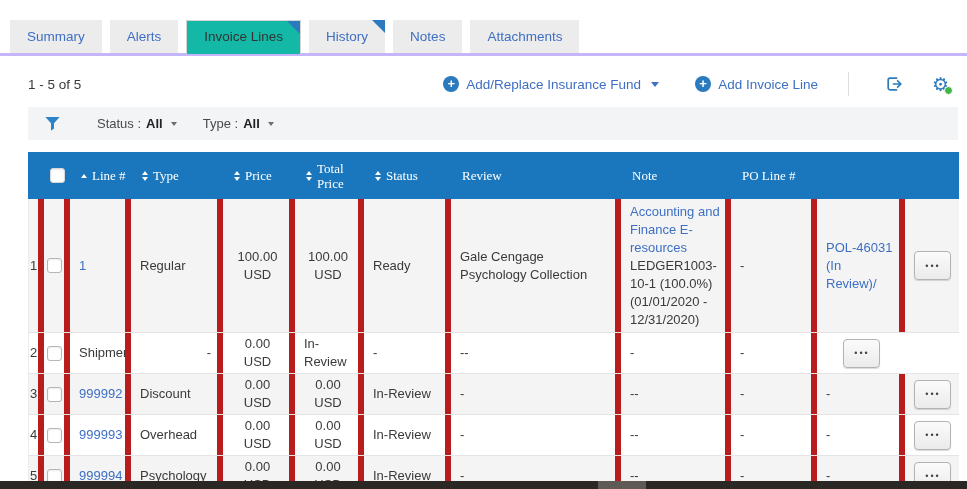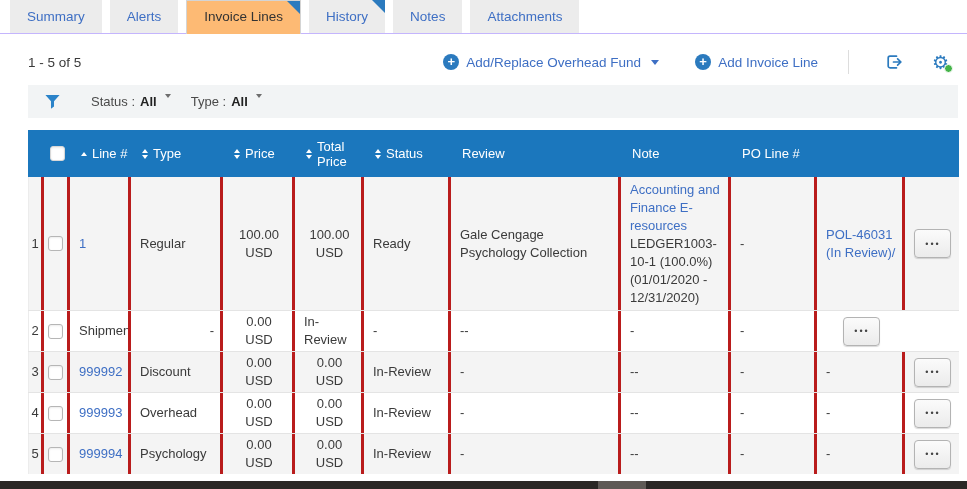--- a/index.html
+++ b/index.html
@@ -5,24 +5,24 @@
   * { box-sizing: border-box; }
   html,body { margin:0; padding:0; }
   body {
     width:967px; height:489px; background:#fff; overflow:hidden; position:relative;
     font-family:"Liberation Sans", sans-serif; color:#3a3a3a;
     --header_blue:#1b77bd; --link_blue:#3e6fc4; --icon_blue:#2b7abe; --green_dot:#44b449;
     --row_alt:#f4f4f4; --filter_bg:#f2f4f5; --tab_bg:#ececec; --scrollbar:#2a2725; --scrollbar_thumb:#5f5a56;
   }
 
   
-  .tabs { display:flex; align-items:flex-end; padding:0 0 0 10px; border-bottom:1px solid #c4b5fd; }
+  .tabs { display:flex; align-items:flex-end; padding:20px 0 0 10px; border-bottom:3px solid #c4b5fd; }
   .tab { position:relative; height:33px; line-height:33px; padding:0 17px; margin-right:8px;
          background:var(--tab_bg); color:var(--link_blue); font-size:13.5px; cursor:pointer; white-space:nowrap; }
-  .tab.active { background:#fdba74; border:1px solid #d4d4d4; border-bottom:none; color:#333;
+  .tab.active { background:#14b8a6; border:1px solid #d4d4d4; border-bottom:none; color:#333;
                 height:34px; line-height:32px; margin-bottom:-1px; }
   .corner { position:absolute; top:0; right:0; width:0; height:0;
             border-top:13px solid var(--icon_blue); border-left:13px solid transparent; }
 
   
   .toolbar { display:flex; align-items:center; margin:13px 9px 0 28px; height:30px;gap:10px; }
   .count { font-size:13.5px; color:#3a3a3a; }
   .spacer { flex:1; }
   .action-link { display:flex; align-items:center; gap:7px; color:var(--link_blue); font-size:13.5px;
                  cursor:pointer; margin-left:26px; white-space:nowrap; }
@@ -34,40 +34,40 @@
   .vdiv { width:1px; height:24px; background:#ddd; margin:0 16px 0 20px; }
   .icon-btn { cursor:pointer; position:relative; display:flex; align-items:center; margin:0 9px; }
   .gear-glyph { font-family:"DejaVu Sans", sans-serif; font-size:19px; color:var(--icon_blue); line-height:20px; }
   .green-dot { position:absolute; right:-4px; bottom:-1px; width:9px; height:9px; border-radius:50%;
                background:var(--green_dot); border:1px solid #fff; }
 
   
   .filterbar { margin:8px 9px 0 28px; height:33px; background:var(--filter_bg);
                display:flex; align-items:center; padding-left:16px; font-size:13px; }
   .funnel { margin-right:10px; display:flex; }
-  .filter-chip { display:flex; gap:5px; margin-left:20px; cursor:pointer; color:#4a4a4a; }
+  .filter-chip { display:flex; align-items:center; gap:5px; margin-left:26px; cursor:pointer; color:#4a4a4a; }
   .filter-chip b { color:#222; }
 
   
   .table { margin:12px 9px 0 28px; width:931px; font-size:13px; }
   .trow { display:grid; grid-template-columns:16px 26px 61px 92px 72px 69px 87px 170px 110px 86px 88px 54px; }
-  .thead { background:var(--header_blue); color:#fff; height:47px; }
+  .thead { background:var(--header_blue); color:#fff; height:47px;font-family:Liberation Serif, serif; }
   .hcell { display:flex; align-items:center; gap:5px; padding:0 3px 0 11px; line-height:15px; }
   .hcell.ck { justify-content:center; padding:0; }
   .sorts { display:flex; flex-direction:column; gap:2px; flex:none; }
   .tri-up { width:0; height:0; border-left:3.5px solid transparent; border-right:3.5px solid transparent;
             border-bottom:4.5px solid #fff; }
   .tri-dn { width:0; height:0; border-left:3.5px solid transparent; border-right:3.5px solid transparent;
             border-top:4.5px solid #fff; }
 
   .r { border-top:1px solid #e4e4e4; background:#fff; }
   .r.alt { background:var(--row_alt); }
   .r.first { border-top:none; }
   .r1 { height:133px; } .rn { height:41px; }
-  .cell { display:flex; align-items:center; padding:0 6px 0 9px; border-right:3px solid #b91c1c;
+  .cell { display:flex; align-items:center; padding:0 6px 0 9px; border-right:6px solid #b91c1c;
           overflow:hidden; line-height:18px; }
   .cell:first-child { border-left:1px solid #ececec; justify-content:center; padding:0; }
   .cell.ck { justify-content:center; padding:0; }
   .cell.right { justify-content:flex-end; }
   .cell.right .txt { text-align:center; }
   .cell.funds { padding-right:2px; }
   .cell.actions { justify-content:center; border-right:none; padding:0; }
   .txt { max-width:100%; }
   .link { color:var(--link_blue); cursor:pointer; text-decoration:none; }
 
@@ -94,21 +94,21 @@
   <div class="tab"><span>History</span><span class="corner"></span></div>
   <div class="tab"><span>Notes</span></div>
   <div class="tab"><span>Attachments</span></div>
 </div>
 
 <div class="toolbar">
   <span class="count">1 - 5 of 5</span>
   <span class="spacer"></span>
   <span class="action-link">
     <span class="plus">+</span>
-    <span>Add/Replace Overhead Fund</span>
+    <span>Add/Replace Insurance Fund</span>
     <span class="caret"></span>
   </span>
   <span class="action-link">
     <span class="plus">+</span>
     <span>Add Invoice Line</span>
   </span>
   <span class="vdiv"></span>
   <span class="icon-btn">
     <svg width="20" height="20" viewBox="0 0 20 20">
       <path d="M12.5 4.2 H6 a1.8 1.8 0 0 0 -1.8 1.8 v8 a1.8 1.8 0 0 0 1.8 1.8 h6.5" fill="none" stroke="#2b7abe" stroke-width="1.7" stroke-linecap="round"></path>

